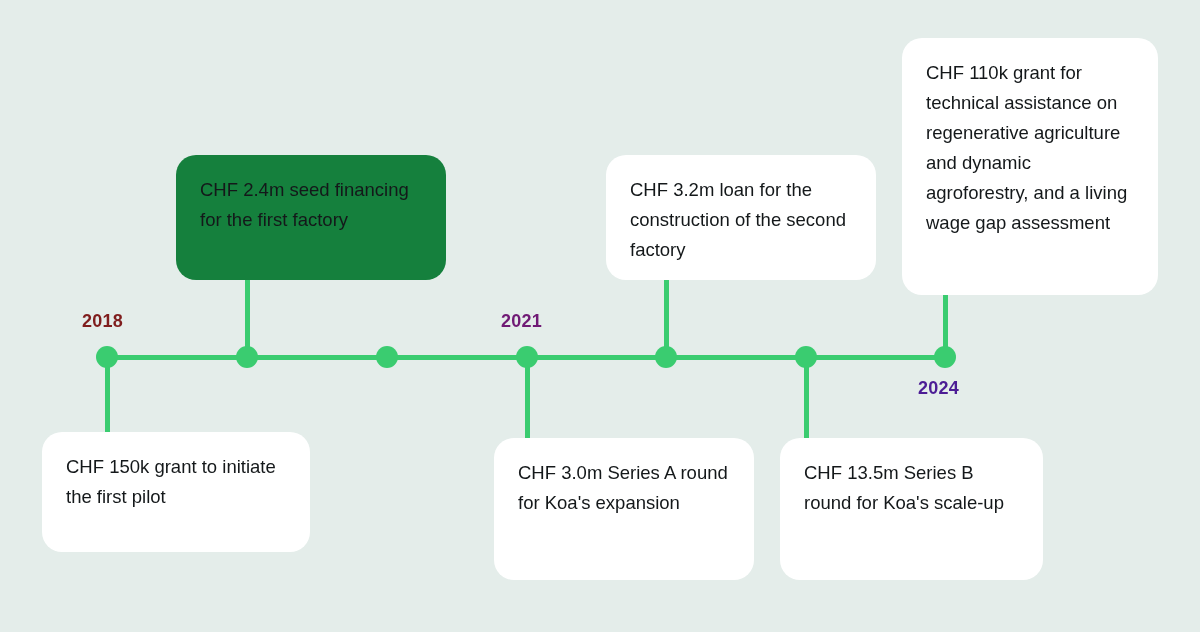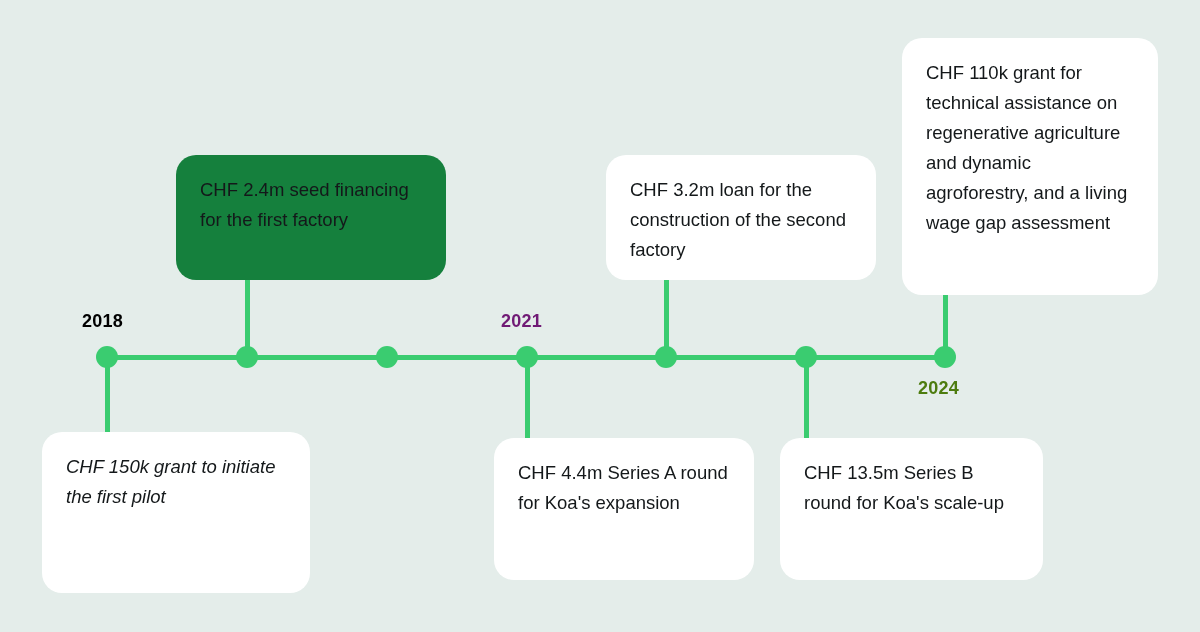--- a/index.html
+++ b/index.html
@@ -88,37 +88,37 @@
   <div id="node-layer">
       <div class="node-dot" style="left: 107px; top: 357px; background: rgb(58, 204, 112);"></div>
       <div class="node-dot" style="left: 247px; top: 357px; background: rgb(58, 204, 112);"></div>
       <div class="node-dot" style="left: 387px; top: 357px; background: rgb(58, 204, 112);"></div>
       <div class="node-dot" style="left: 527px; top: 357px; background: rgb(58, 204, 112);"></div>
       <div class="node-dot" style="left: 666px; top: 357px; background: rgb(58, 204, 112);"></div>
       <div class="node-dot" style="left: 806px; top: 357px; background: rgb(58, 204, 112);"></div>
       <div class="node-dot" style="left: 945px; top: 357px; background: rgb(58, 204, 112);"></div>
     </div>
   <div id="year-layer">
-      <div class="year-label" style="left: 82px; top: 311px; color: #000000;">2018</div>
+      <div class="year-label" style="left: 82px; top: 311px; color: #7f1d1d;">2018</div>
       <div class="year-label" style="left: 501px; top: 311px; color: #701a75;">2021</div>
-      <div class="year-label" style="left: 918px; top: 378px; color: #4d7c0f;">2024</div>
+      <div class="year-label" style="left: 918px; top: 378px; color: #4c1d95;">2024</div>
     </div>
   <div id="card-layer">
       <div class="event-card" style="left: 176px; top: 155px; width: 270px; height: 125px; background: #15803d;">
         <span class="card-text">CHF 2.4m seed financing for the first factory</span>
       </div>
       <div class="event-card" style="left: 606px; top: 155px; width: 270px; height: 125px; background: #ffffff;">
         <span class="card-text">CHF 3.2m loan for the construction of the second factory</span>
       </div>
       <div class="event-card" style="left: 902px; top: 38px; width: 256px; height: 257px; background: rgb(255, 255, 255);">
         <span class="card-text">CHF 110k grant for technical assistance on regenerative agriculture and dynamic agroforestry, and a living wage gap assessment</span>
       </div>
-      <div class="event-card" style="left: 42px; top: 432px; width: 268px; height: 161px; background: rgb(255, 255, 255); font-style: italic;">
+      <div class="event-card" style="left: 42px; top: 432px; width: 268px; height: 120px; background: rgb(255, 255, 255);">
         <span class="card-text">CHF 150k grant to initiate the first pilot</span>
       </div>
       <div class="event-card" style="left: 494px; top: 438px; width: 260px; height: 142px; background: rgb(255, 255, 255);">
-        <span class="card-text">CHF 4.4m Series A round for Koa's expansion</span>
+        <span class="card-text">CHF 3.0m Series A round for Koa's expansion</span>
       </div>
       <div class="event-card" style="left: 780px; top: 438px; width: 263px; height: 142px; background: rgb(255, 255, 255);">
         <span class="card-text">CHF 13.5m Series B round for Koa's scale-up</span>
       </div>
     </div>
 </div>
 
 </body></html>

